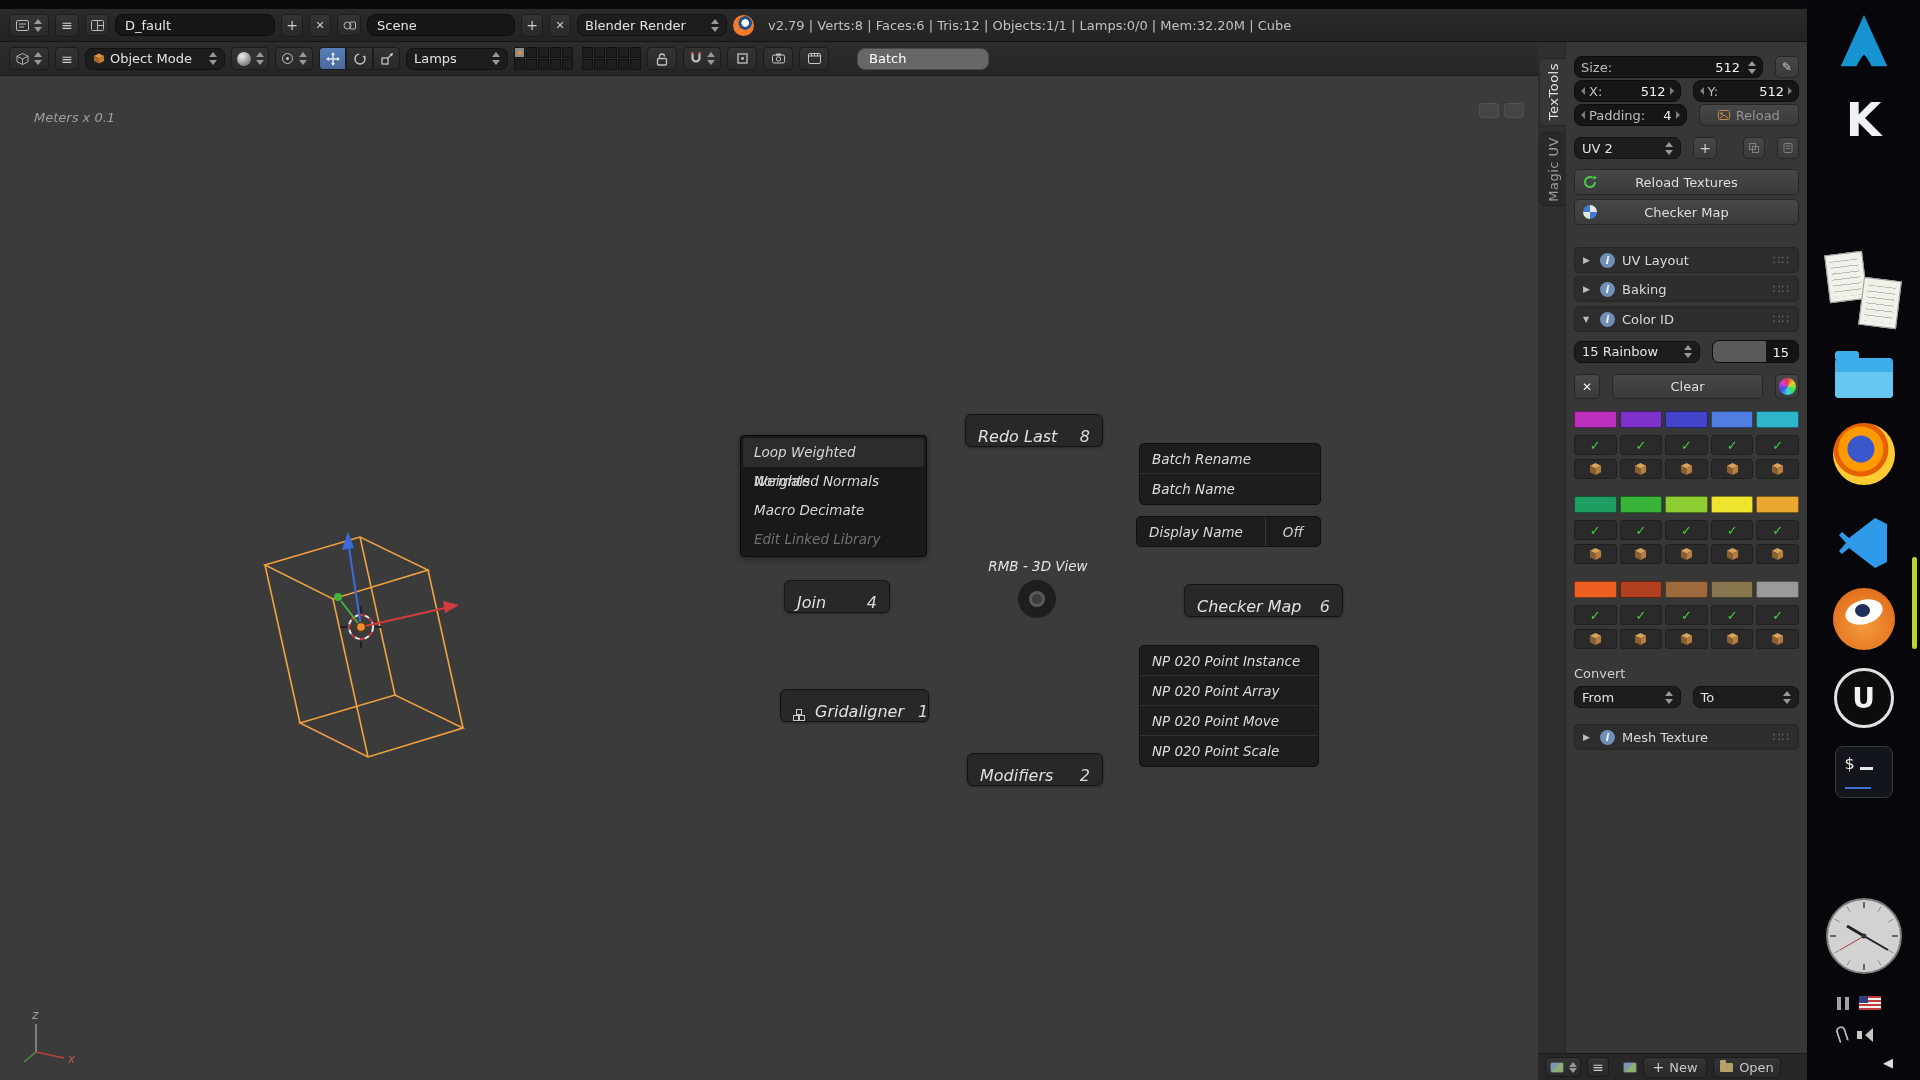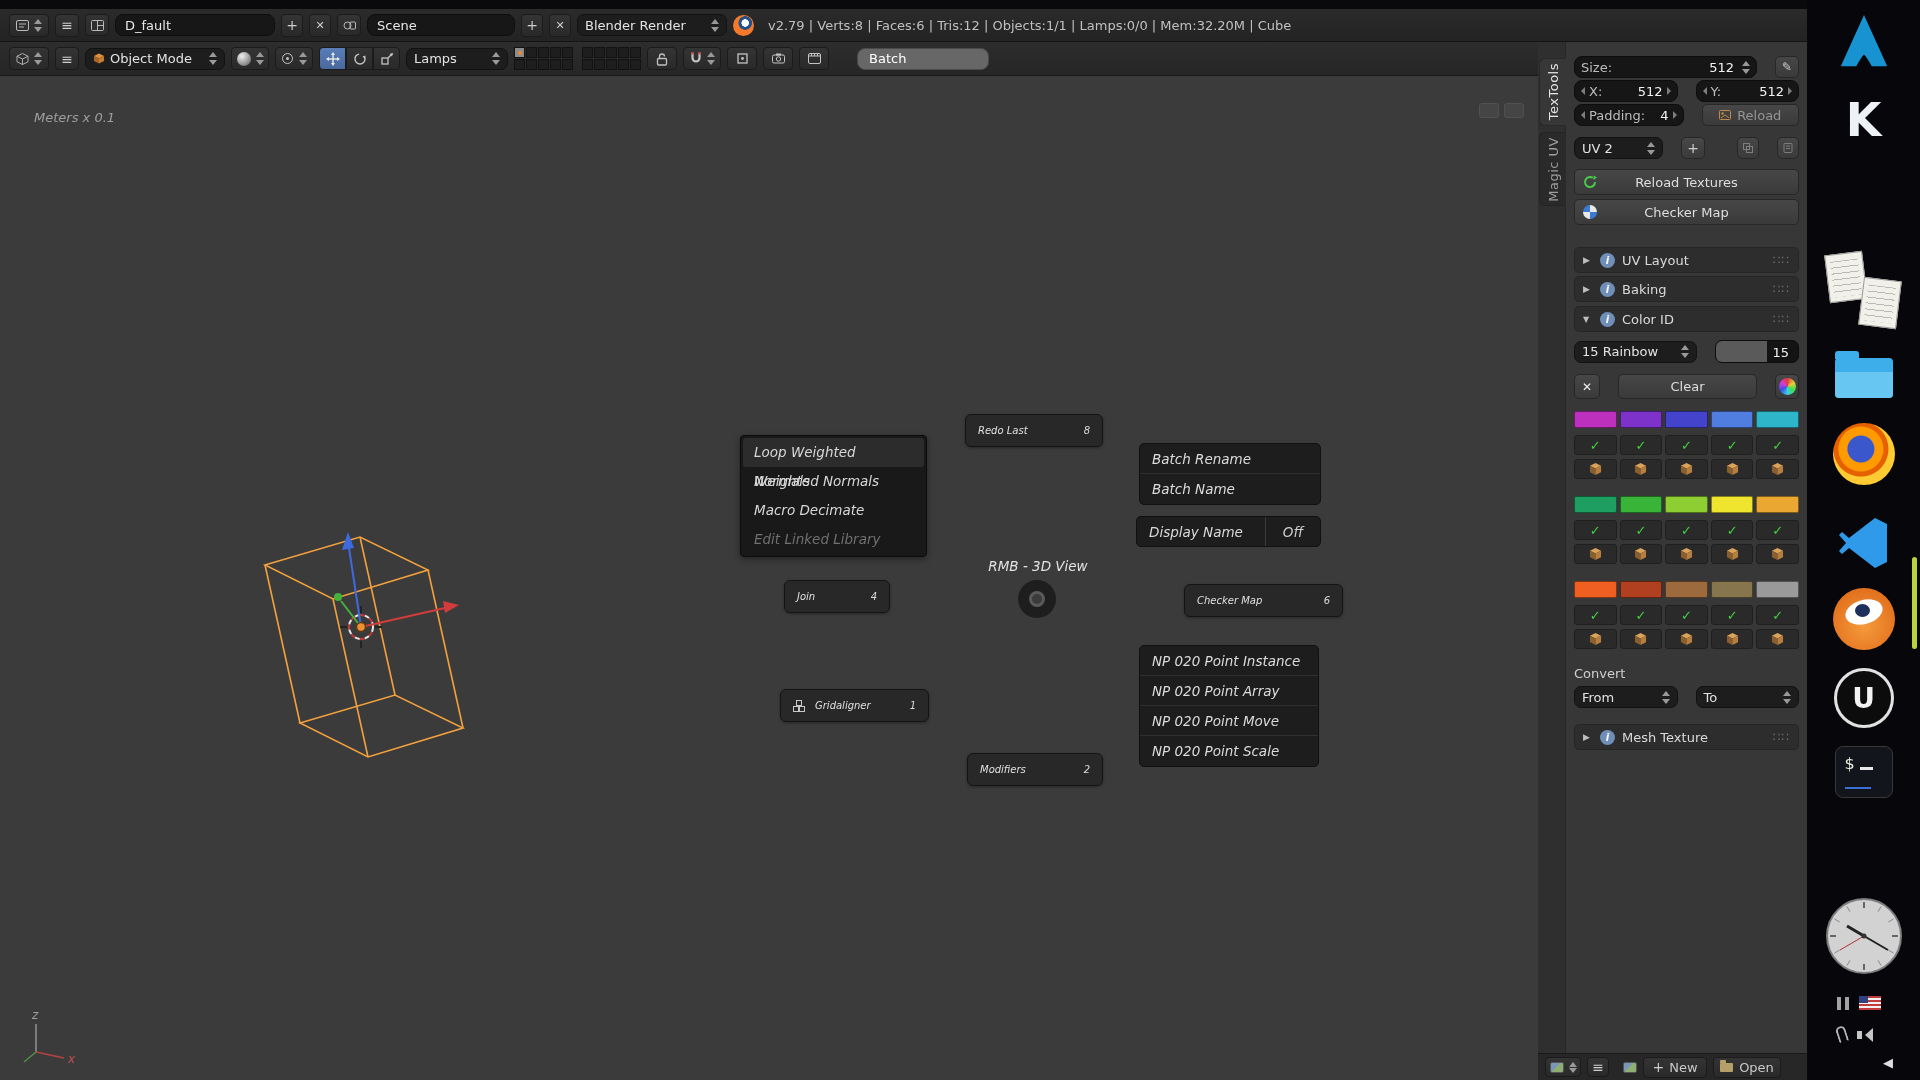--- a/index.html
+++ b/index.html
@@ -62,23 +62,23 @@
   .sphere-ico { width:14px; height:14px; border-radius:50%; flex:none;
     background:radial-gradient(circle at 35% 30%, #f0f0f0, #9b9b9b 55%, #565656); }
 
   
   .viewport { position:absolute; left:0; top:76px; width:1538px; height:1004px; background:#3b3b3b; overflow:hidden;font-style:italic; }
   .unit-label { position:absolute; left:34px; top:34px; color:#9e9e9e; }
   .scene-svg { position:absolute; left:0; top:0; pointer-events:none; }
   .vp-corner { position:absolute; top:27px; right:14px; display:flex; gap:5px; }
   .vp-corner i { width:20px; height:15px; background:#454545; border:1px solid #515151; border-radius:3px; }
 
-  .float-btn { position:absolute; height:33px; display:flex; align-items:center;
+  .float-btn { position:absolute; height:33px; display:flex; align-items:flex-end;
     background:rgba(39,39,39,.94); border:1px solid #141414; border-radius:6px;
-    color:#e0e0e0; font-size:10px; padding:0 12px; box-shadow:0 1px 3px rgba(0,0,0,.35); }
+    color:#e0e0e0; font-size:16px; padding:0 12px; box-shadow:0 1px 3px rgba(0,0,0,.35); }
   .float-btn .fl { flex:1; }
   .float-btn .fc { margin-left:14px; color:#dadada; }
   .menu-box { position:absolute; background:rgba(24,24,24,.97); border:1px solid #0b0b0b;
     border-radius:4px; padding:2px 0; box-shadow:0 2px 6px rgba(0,0,0,.4); }
   .menu-item { height:29px; line-height:29px; padding:0 13px; color:#d8d8d8; font-size:13.5px; }
   .menu-item.first { background:#2c2c2c; border-radius:3px; margin:0 2px; padding:0 11px; }
   .menu-item.disabled { color:#707070; }
   .list-box { position:absolute; background:rgba(28,28,28,.96); border:1px solid #101010; border-radius:5px; overflow:hidden; }
   .list-box .row { height:30px; display:flex; align-items:center; padding:0 12px;
     border-bottom:1px solid #2f2f2f; font-size:13.5px; color:#dcdcdc; }
@@ -97,21 +97,21 @@
   .tabstrip { position:absolute; left:1538px; top:42px; width:28px; height:1011px; background:#2f2f2f; border-right:1px solid #272727; }
   .vtab { position:absolute; left:1px; width:27px; display:flex; align-items:center; justify-content:center;
     border-radius:6px 0 0 6px; }
   .vtab span { writing-mode:vertical-rl; transform:rotate(180deg); font-size:13px; letter-spacing:.5px; }
   .vtab.active { background:#373737; color:#e6e6e6; border:1px solid #292929; border-right:none; }
   .vtab.inactive { background:#2a2a2a; color:#9d9d9d; border:1px solid #242424; border-right:none; }
 
   
   .side-panel { position:absolute; left:1566px; top:42px; width:241px; height:1011px;
     background:#373737; padding:14px 8px 0 8px; }
-  .prow { display:flex; gap:18px; align-items:center; }
+  .prow { display:flex; gap:12px; align-items:center; }
   .flex1 { flex:1; min-width:0; }
   .wide-btn { position:relative; height:26px; font-size:13px; }
   .wide-btn .cicon { position:absolute; left:8px; top:50%; transform:translateY(-50%); display:flex; }
   .sect { height:26px; background:#2d2d2d; border:1px solid #252525; border-radius:5px;
     display:flex; align-items:center; gap:7px; padding:0 8px; color:#dadada; }
   .sect .tri { font-size:9px; color:#bdbdbd; width:10px; flex:none; }
   .info-badge { width:15px; height:15px; border-radius:50%; background:#6f8fb8; color:#fff;
     font-size:10px; font-style:italic; font-weight:bold; display:flex; align-items:center; justify-content:center; flex:none; }
   .grip { margin-left:auto; color:#6f6f6f; font-size:12px; letter-spacing:1px; }
   .slider { position:relative; background:#141414; border:1px solid #0d0d0d; border-radius:7px;

